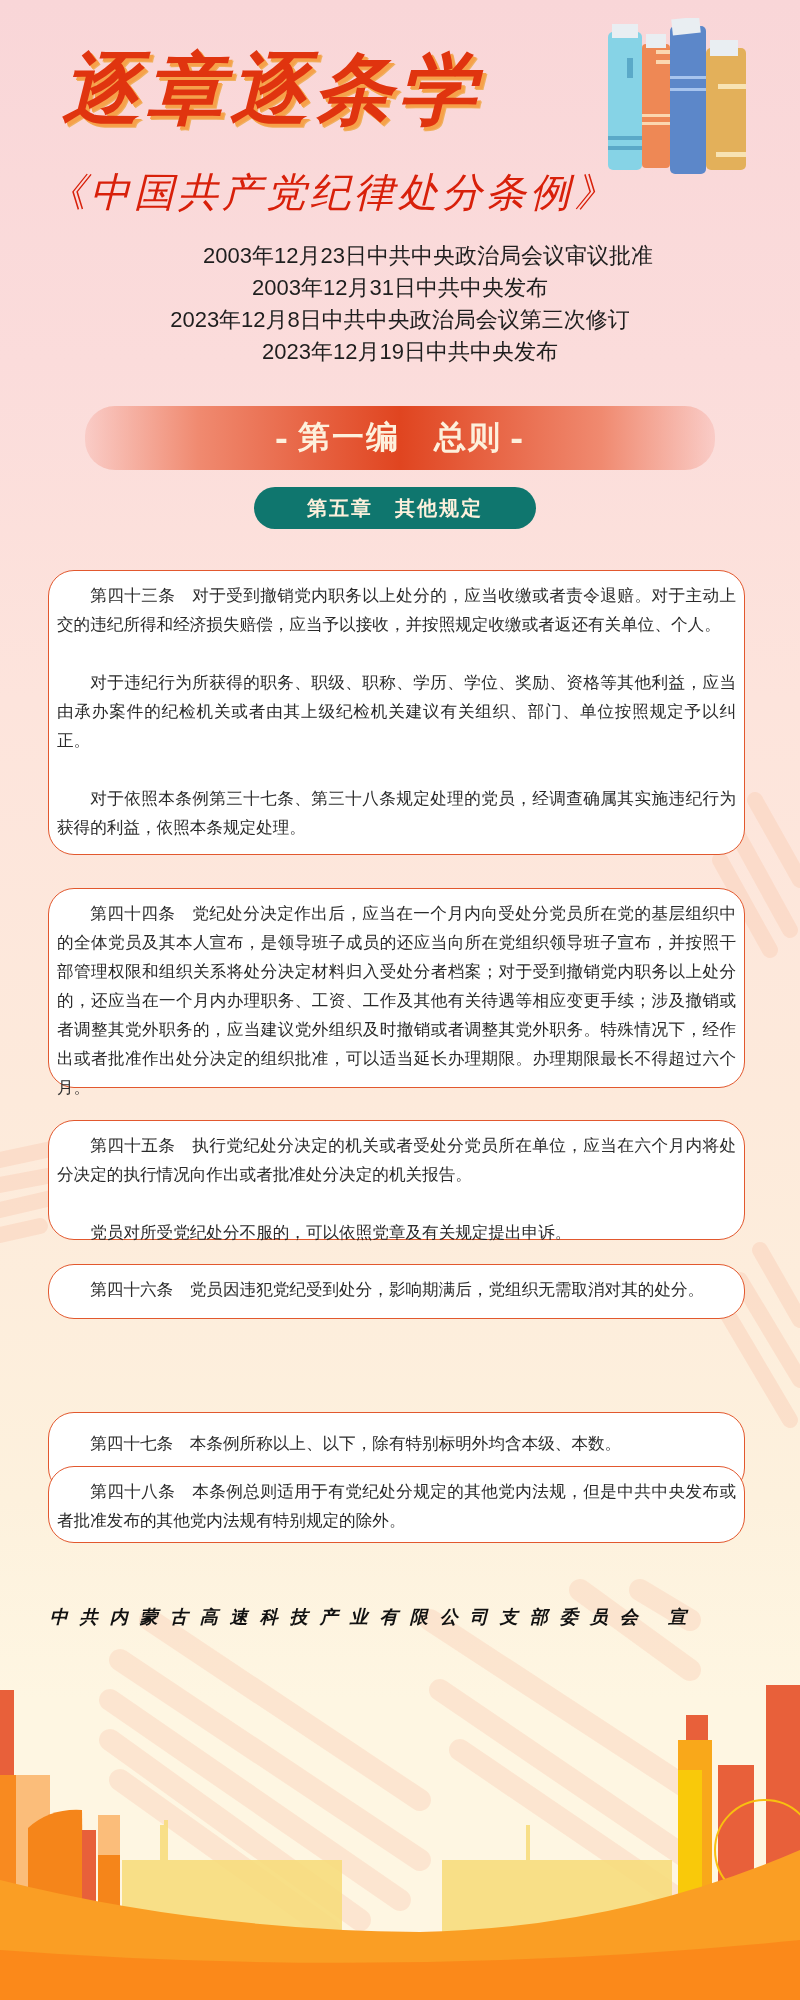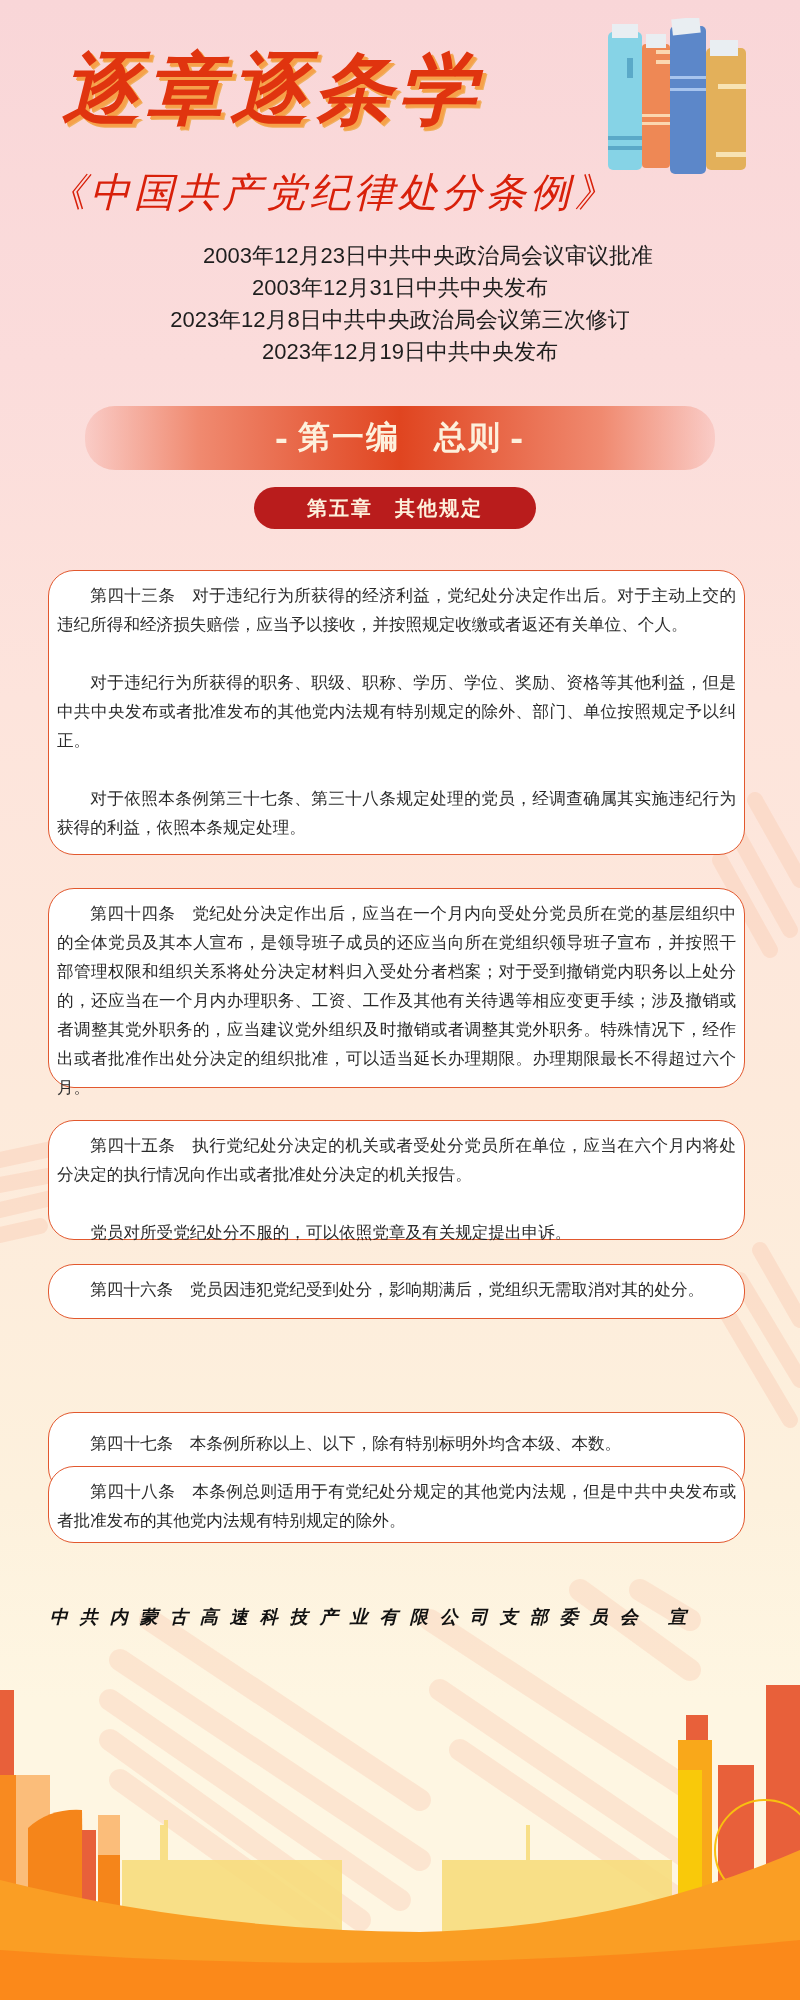--- a/index.html
+++ b/index.html
@@ -43,21 +43,21 @@
     position: absolute; left: 85px; top: 406px; width: 630px; height: 64px;
     border-radius: 30px;
     background: linear-gradient(90deg, rgba(246,170,160,0.35) 0%, #f08a70 18%, #e04520 50%, #f08a70 82%, rgba(246,170,160,0.35) 100%);
     display: flex; align-items: center; justify-content: center;
     color: #fdf0dc; font-family: "DejaVu Serif", serif; font-weight: bold;
     font-size: 32px; letter-spacing: 2px;
   }
   .part-banner .dash { margin: 0 8px; }
   .chapter-pill {
     position: absolute; left: 254px; top: 487px; width: 282px; height: 42px;
-    border-radius: 22px; background: #b91c1c;
+    border-radius: 22px; background: #0f766e;
     color: #fdf0dc; font-family: "DejaVu Serif", serif; font-weight: bold;
     font-size: 20px; display: flex; align-items: center; justify-content: center;
     letter-spacing: 2px;
   }
 
   
   .card {
     position: absolute; left: 48px; width: 697px;
     background: #ffffff;
     border: 1.5px solid #e2582e;
@@ -145,22 +145,22 @@
 <div class="part-banner">
   <span class="dash">-</span>
   <span style="white-space:pre;">第一编　总则</span>
   <span class="dash">-</span>
 </div>
 <div class="chapter-pill">
   <span style="white-space:pre;">第五章　其他规定</span>
 </div>
 
 <div class="card" style="top:570px; height:285px;">
-  <p>第四十三条　对于违纪行为所获得的经济利益，党纪处分决定作出后。对于主动上交的违纪所得和经济损失赔偿，应当予以接收，并按照规定收缴或者返还有关单位、个人。</p>
-  <p>对于违纪行为所获得的职务、职级、职称、学历、学位、奖励、资格等其他利益，但是中共中央发布或者批准发布的其他党内法规有特别规定的除外、部门、单位按照规定予以纠正。</p>
+  <p>第四十三条　对于受到撤销党内职务以上处分的，应当收缴或者责令退赔。对于主动上交的违纪所得和经济损失赔偿，应当予以接收，并按照规定收缴或者返还有关单位、个人。</p>
+  <p>对于违纪行为所获得的职务、职级、职称、学历、学位、奖励、资格等其他利益，应当由承办案件的纪检机关或者由其上级纪检机关建议有关组织、部门、单位按照规定予以纠正。</p>
   <p>对于依照本条例第三十七条、第三十八条规定处理的党员，经调查确属其实施违纪行为获得的利益，依照本条规定处理。</p>
 </div>
 
 <div class="card" style="top:888px; height:200px;">
   <p>第四十四条　党纪处分决定作出后，应当在一个月内向受处分党员所在党的基层组织中的全体党员及其本人宣布，是领导班子成员的还应当向所在党组织领导班子宣布，并按照干部管理权限和组织关系将处分决定材料归入受处分者档案；对于受到撤销党内职务以上处分的，还应当在一个月内办理职务、工资、工作及其他有关待遇等相应变更手续；涉及撤销或者调整其党外职务的，应当建议党外组织及时撤销或者调整其党外职务。特殊情况下，经作出或者批准作出处分决定的组织批准，可以适当延长办理期限。办理期限最长不得超过六个月。</p>
 </div>
 
 <div class="card" style="top:1120px; height:120px;">
   <p>第四十五条　执行党纪处分决定的机关或者受处分党员所在单位，应当在六个月内将处分决定的执行情况向作出或者批准处分决定的机关报告。</p>
   <p>党员对所受党纪处分不服的，可以依照党章及有关规定提出申诉。</p>

